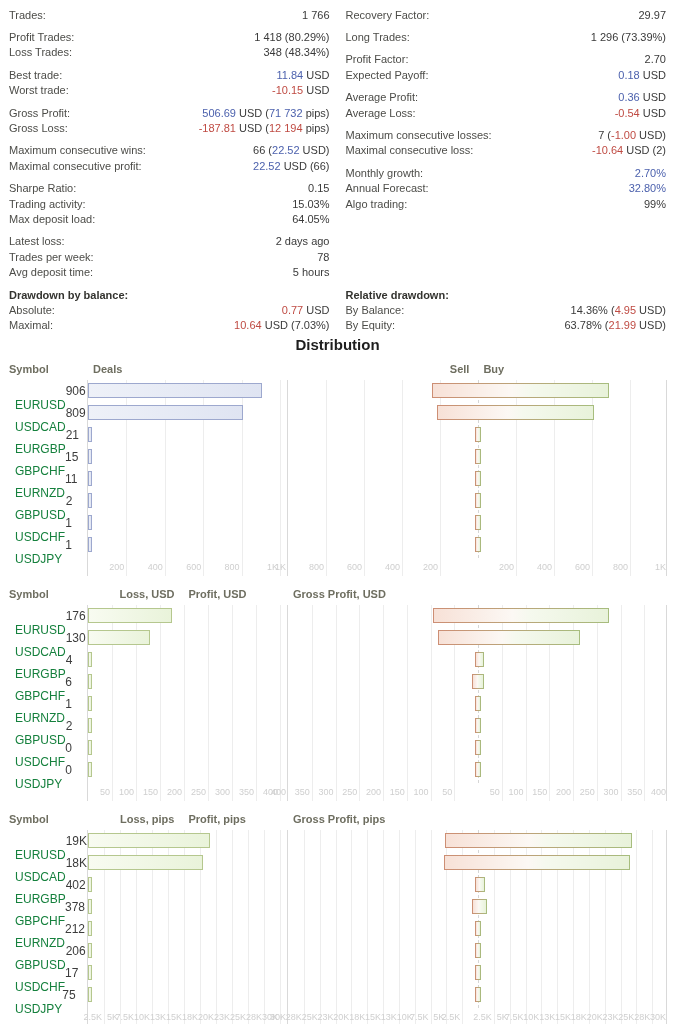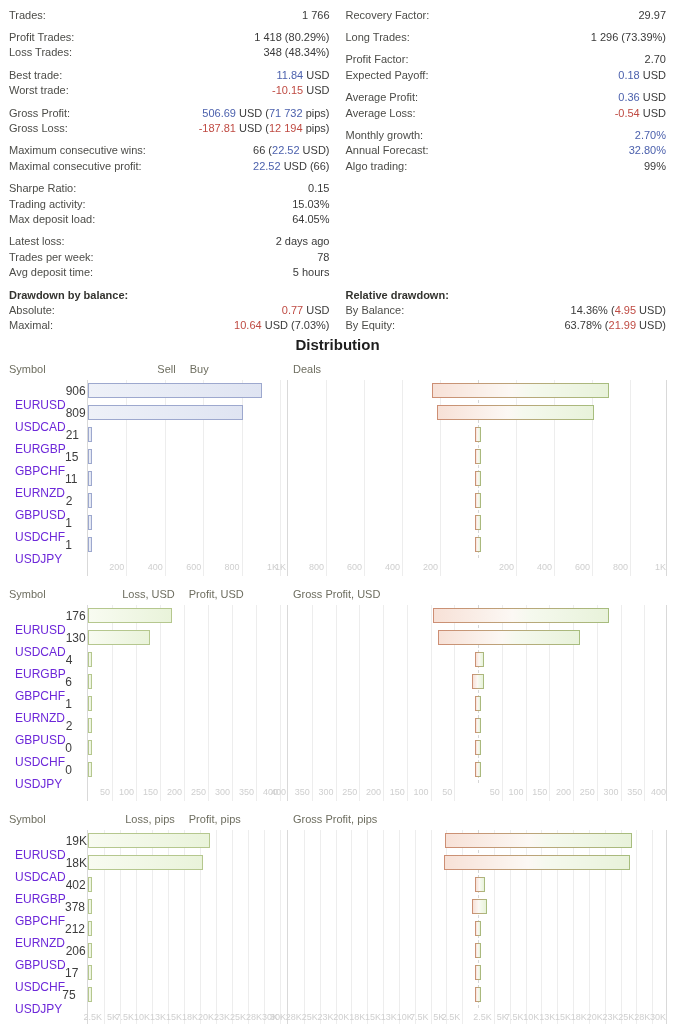--- a/index.html
+++ b/index.html
@@ -17,26 +17,26 @@
   .s-row{display:flex; align-items:center; height:15.4px; font-size:11px;}
   .s-label{color:#4c4c48;}
   .s-label.bold{font-weight:bold; color:#33332f;}
   .s-value{margin-left:auto; text-align:right; color:#3a3a3a; white-space:nowrap;}
   .c-b{color:#4c61ad;}
   .c-r{color:#bf4a42;}
   
   .dist-title{text-align:center; font-size:15px; font-weight:bold; color:#1e1e1e; margin:8px 0 8px 0;}
   .sec{margin:0 0 10px 9px;}
   .sec-grid{display:grid; grid-template-columns:70px 192px 380px; column-gap:8px; grid-template-rows:19px auto;}
-  .hdr{font-size:11px; font-weight:normal; color:#6e6e60; height:19px; line-height:17px; white-space:nowrap;}
+  .hdr{font-size:11px; font-weight:bold; color:#6e6e60; height:19px; line-height:17px; white-space:nowrap;}
   .hdr-left{padding-left:6px;}
   .hdr-right{display:flex; justify-content:center; gap:14px;}
   .lbl-col{}
   .lrow{display:flex; align-items:center; height:22px; font-size:12px;}
-  .lrow .sym{padding-left:6px; color:#6d28d9;margin-top:27px;}
+  .lrow .sym{padding-left:6px; color:#15803d;margin-top:27px;}
   .lrow .val{margin-left:auto; padding-right:7px; color:#3c3c3c;}
   .plot{position:relative; border-left:1px solid #d9d9d9;}
   .plot.right{border-right:1px solid #d9d9d9;}
   .grid-line{position:absolute; top:0; bottom:0; width:1px; background:#ededed;}
   .center-line{position:absolute; top:0; bottom:18px; width:0; border-left:1px dashed #d6d6d6;}
   .prow{position:relative; height:22px; z-index:1;}
   .bar{position:absolute; top:3px; height:15px; box-sizing:border-box;}
   .bar-blue{background:linear-gradient(to right,#eef1f8,#dfe4f2); border:1px solid #9da8ce;}
   .bar-green{background:linear-gradient(to right,#f8fbf1,#e9f3da); border:1px solid #b5c78e;}
   .bar-duo{background:linear-gradient(to right,#f7e1d7,#fcf8f4 45%,#f5f9ee 55%,#e8f2da);
@@ -166,20 +166,30 @@
           <span class="s-label">Average Profit:</span>
           <span class="s-value"><span class="c-b">0.36</span><span> USD</span></span>
         </div>
         <div class="s-row">
           <span class="s-label">Average Loss:</span>
           <span class="s-value"><span class="c-r">-0.54</span><span> USD</span></span>
         </div>
       </div>
       <div class="sgroup">
         <div class="s-row">
+          <span class="s-label">Maximum consecutive losses:</span>
+          <span class="s-value"><span>7 (</span><span class="c-r">-1.00</span><span> USD)</span></span>
+        </div>
+        <div class="s-row">
+          <span class="s-label">Maximal consecutive loss:</span>
+          <span class="s-value"><span class="c-r">-10.64</span><span> USD (2)</span></span>
+        </div>
+      </div>
+      <div class="sgroup">
+        <div class="s-row">
           <span class="s-label">Monthly growth:</span>
           <span class="s-value"><span class="c-b">2.70%</span></span>
         </div>
         <div class="s-row">
           <span class="s-label">Annual Forecast:</span>
           <span class="s-value"><span class="c-b">32.80%</span></span>
         </div>
         <div class="s-row">
           <span class="s-label">Algo trading:</span>
           <span class="s-value"><span>99%</span></span>
@@ -201,25 +211,25 @@
       </div>
     </div>
   </div>
 
 <div class="dist-title">Distribution</div>
 
 <div>
     <div class="sec">
       <div class="sec-grid">
         <div class="hdr">Symbol</div>
+        <div class="hdr hdr-left">Deals</div>
         <div class="hdr hdr-right">
           <span>Sell</span>
           <span>Buy</span>
         </div>
-        <div class="hdr hdr-left">Deals</div>
         <div class="lbl-col">
           <div class="lrow">
             <span class="sym">EURUSD</span>
             <span class="val">906</span>
           </div>
           <div class="lrow">
             <span class="sym">USDCAD</span>
             <span class="val">809</span>
           </div>
           <div class="lrow">

